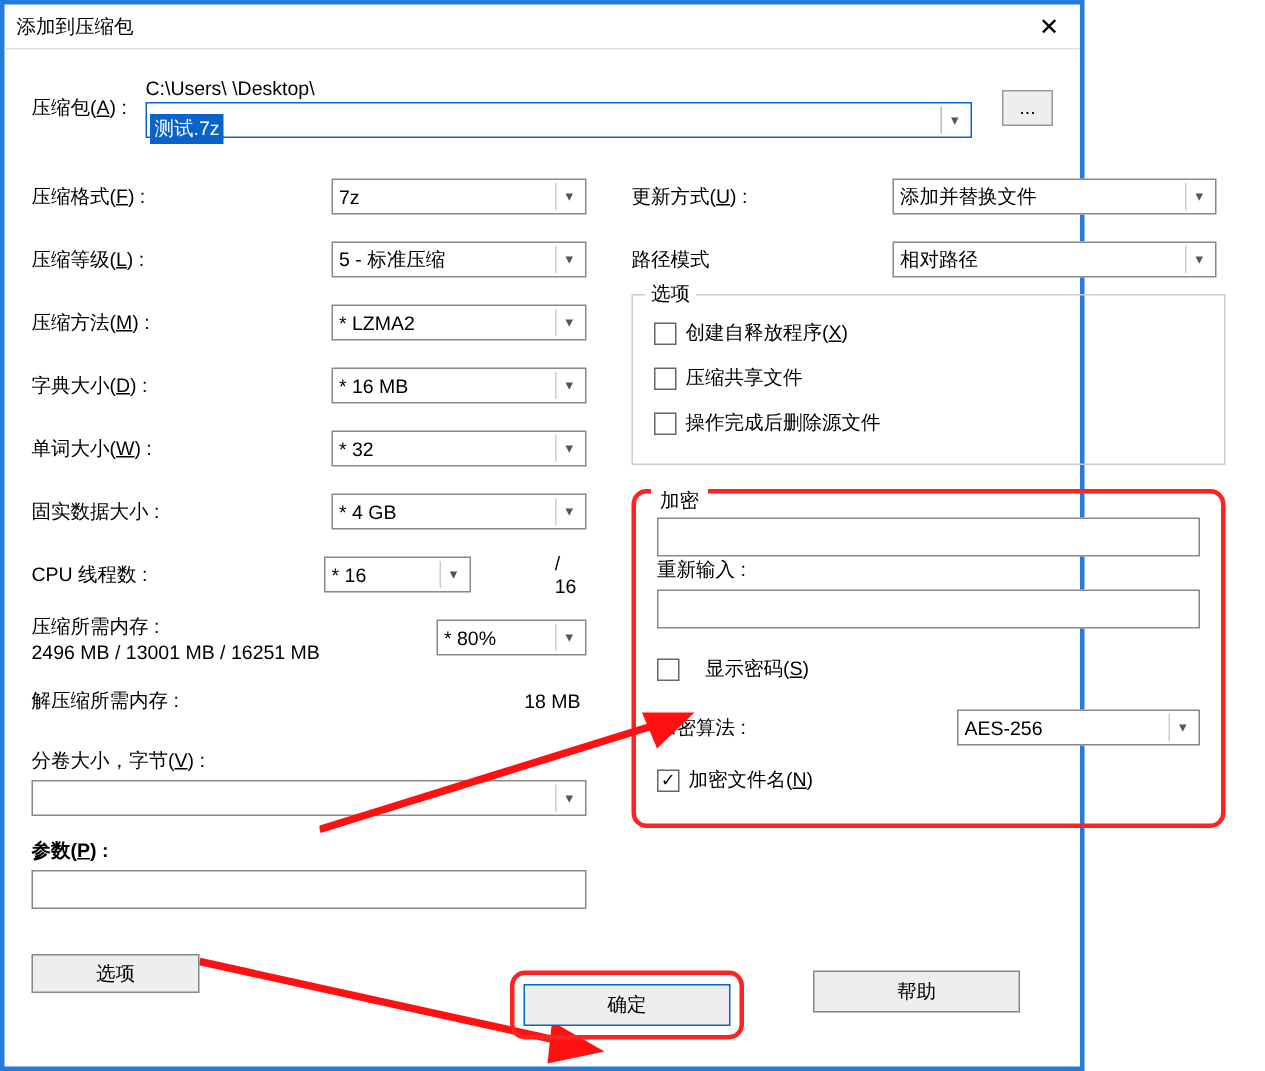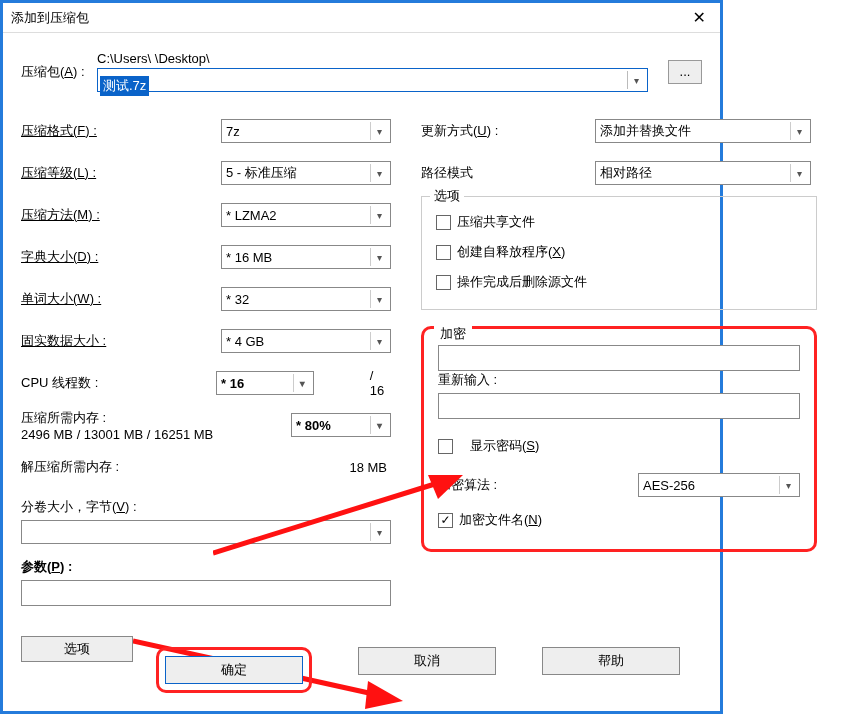--- a/index.html
+++ b/index.html
@@ -43,32 +43,32 @@
     width: 34px; height: 24px; margin-left: 20px;
     border:1px solid #999; background:#eee; font-size:13px;
     display:flex; align-items:center; justify-content:center;
   }
 
   .columns { display:flex; }
   .left-col { width: 400px; padding-right: 30px; }
   .right-col { flex:1; }
 
   .field { display:flex; align-items:center; height: 42px; }
-  .field .flabel { width: 200px; font-size: 13px; text-decoration: underline; }
+  .field .flabel { width: 200px; font-size: 13px; }
   .combo {
     width: 170px; height: 24px; border:1px solid #888;
     font-size:13px; padding: 0 4px; background:#fff;
     display:flex; align-items:center; position:relative;
   }
   .combo .caret {
     position:absolute; right:2px; top:2px; bottom:2px; width:18px;
     display:flex; align-items:center; justify-content:center;
     font-size:10px; color:#555; border-left:1px solid #ccc;
   }
-  .combo.narrow { width: 100px; font-weight: bold; }
+  .combo.narrow { width: 100px; }
 
   .cpu-row { display:flex; align-items:center; height:42px; }
   .cpu-row .flabel { width: 200px; font-size:13px; }
   .cpu-row .combo { width:100px; }
   .cpu-row .of { margin-left: 56px; font-size:13px; }
 
   .mem-row { display:flex; align-items:center; height:42px; }
   .mem-row .flabel { flex:1; font-size:13px; }
   .mem-row .combo { width:100px; }
   .mem-value { font-size:13px; margin-right:4px; }
@@ -273,25 +273,25 @@
           <div class="combo">
             <span>相对路径</span>
             <span class="caret">▾</span>
           </div>
         </div>
 
         <div class="group">
           <div class="legend">选项</div>
           <div class="chk-row">
             <div class="chkbox"></div>
-            <span>压缩共享文件</span>
+            <span>创建自释放程序(<u class="hotkey">X</u>)</span>
           </div>
           <div class="chk-row">
             <div class="chkbox"></div>
-            <span>创建自释放程序(<u class="hotkey">X</u>)</span>
+            <span>压缩共享文件</span>
           </div>
           <div class="chk-row">
             <div class="chkbox"></div>
             <span>操作完成后删除源文件</span>
           </div>
         </div>
 
         <div class="enc-group">
           <div class="legend">加密</div>
           <div class="einput"></div>
@@ -323,16 +323,15 @@
     <svg class="arrow2" viewBox="0 0 270 80">
       <line x1="0" y1="8" x2="245" y2="62" stroke="#f11" stroke-width="5"></line>
       <polygon points="270,68 235,48 232,76" fill="#f11"></polygon>
     </svg>
   </div>
 
   <div class="bottom-buttons">
     <div class="ok-wrap">
       <div class="btn">确定</div>
     </div>
-    <div class="btn">取消</div>
     <div class="btn">帮助</div>
   </div>
 </div>
 
 </body></html>

